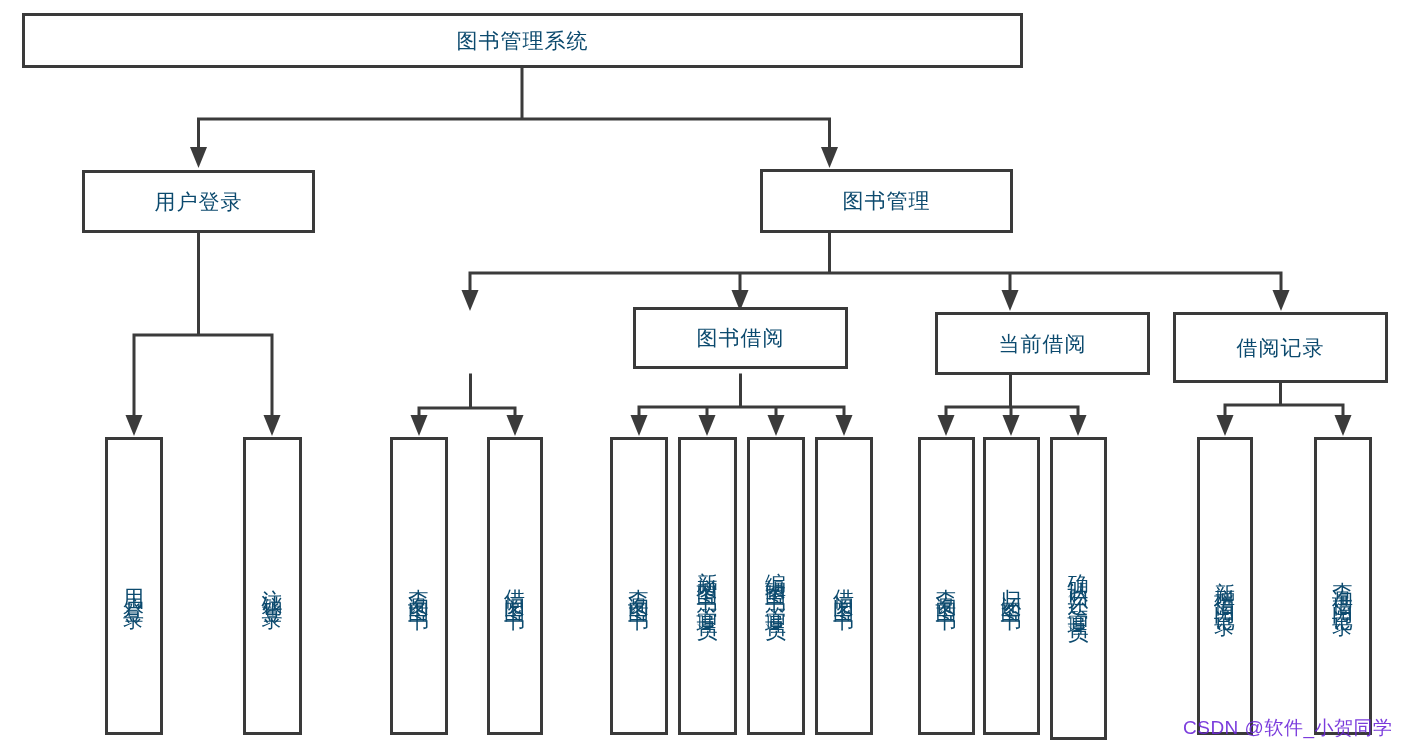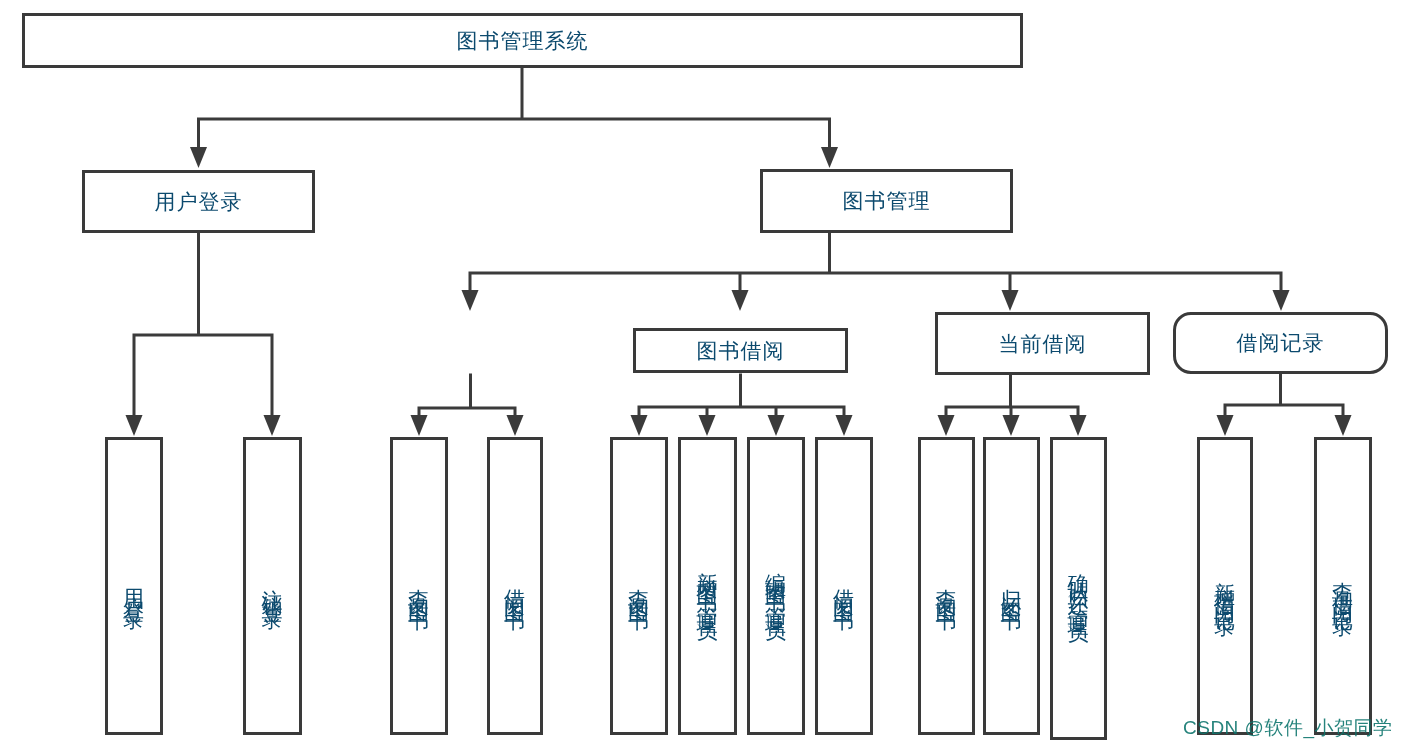--- a/index.html
+++ b/index.html
@@ -32,44 +32,44 @@
     line-height: 1;
     font-size: 21px;
   }
   
   .n-root   { left: 22px;   top: 13px;  width: 1001px; height: 55px; }
   
   .n-userlogin { left: 82px;  top: 170px; width: 233px; height: 63px; }
   .n-bookmgmt  { left: 712px; top: 169px; width: 253px; height: 64px; margin-left: 48px; }
   
   .n-nbr { left: 363px;  top: 312px; width: 215px; height: 63px; }
-  .n-bb  { left: 633px;  top: 328px; width: 215px; height: 45px; }
+  .n-bb  { left: 633px;  top: 307px; width: 215px; height: 62px; }
   .n-cb  { left: 903px;  top: 312px; width: 215px; height: 63px; margin-left: 32px; }
-  .n-br  { left: 1173px; top: 312px; width: 215px; height: 62px; border-radius: 18px; }
+  .n-br  { left: 1173px; top: 312px; width: 215px; height: 71px; }
   
   .leaf { top: 437px; height: 298px; }
   .n-l-userlogin { left: 105px;  width: 58px; }
   .n-l-logout    { left: 243px;  width: 59px; }
   .n-l-nbr-search{ left: 390px;  width: 58px; }
   .n-l-nbr-borrow{ left: 487px;  width: 56px; }
   .n-l-bb-search { left: 610px;  width: 58px; }
   .n-l-bb-add    { left: 678px;  width: 59px; }
   .n-l-bb-edit   { left: 747px;  width: 58px; }
   .n-l-bb-borrow { left: 815px;  width: 58px; }
   .n-l-cb-search { left: 918px;  width: 57px; }
   .n-l-cb-return { left: 983px;  width: 57px; }
   .n-l-cb-confirm{ left: 1050px; width: 57px; height: 303px; }
   .n-l-br-add    { left: 1197px; width: 56px; }
   .n-l-br-search { left: 1314px; width: 58px; }
   .watermark {
     position: absolute;
     left: 1183px;
     top: 715px;
     font-size: 19px;
-    color: #0f766e;
+    color: #6d28d9;
     opacity: 0.9;
     white-space: nowrap;
     z-index: 5;
     letter-spacing: 0.5px;
   }
 </style>
 </head>
 <body>
 
 <div class="canvas">

